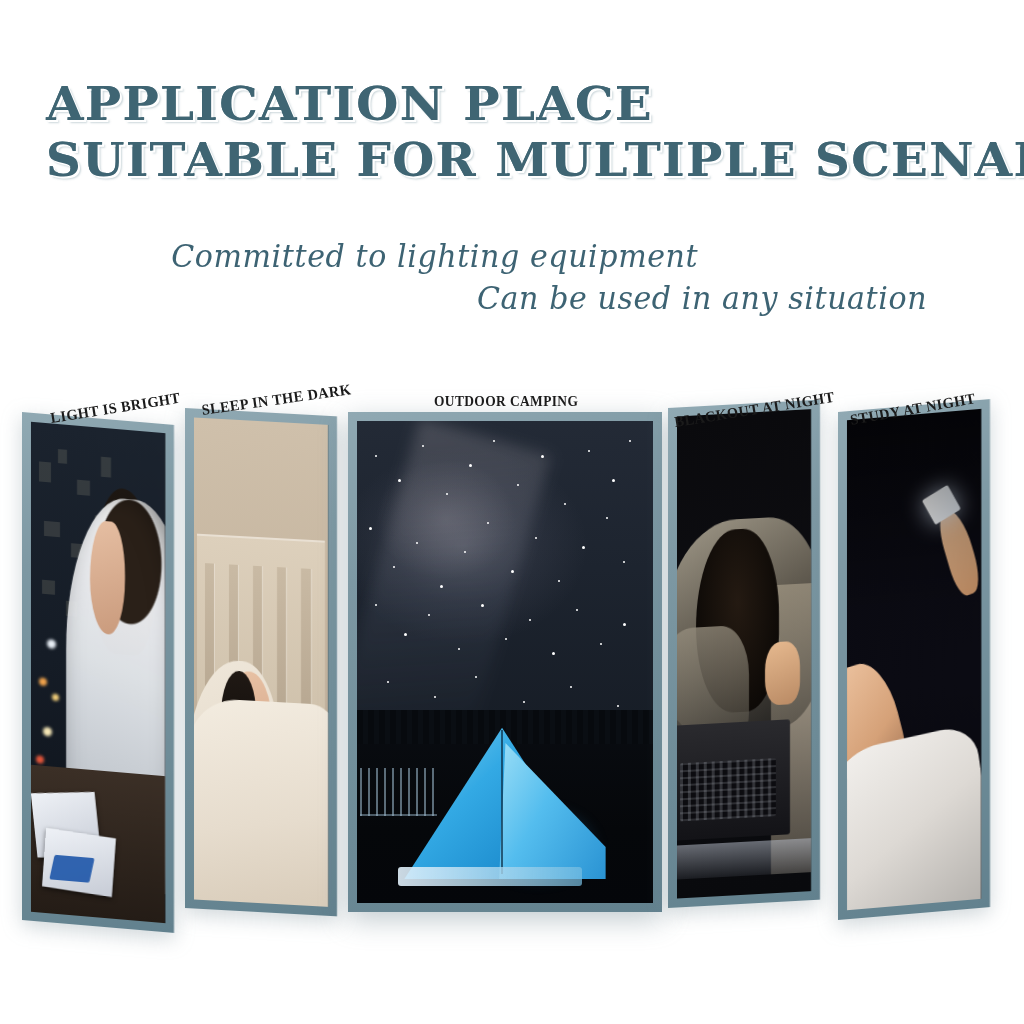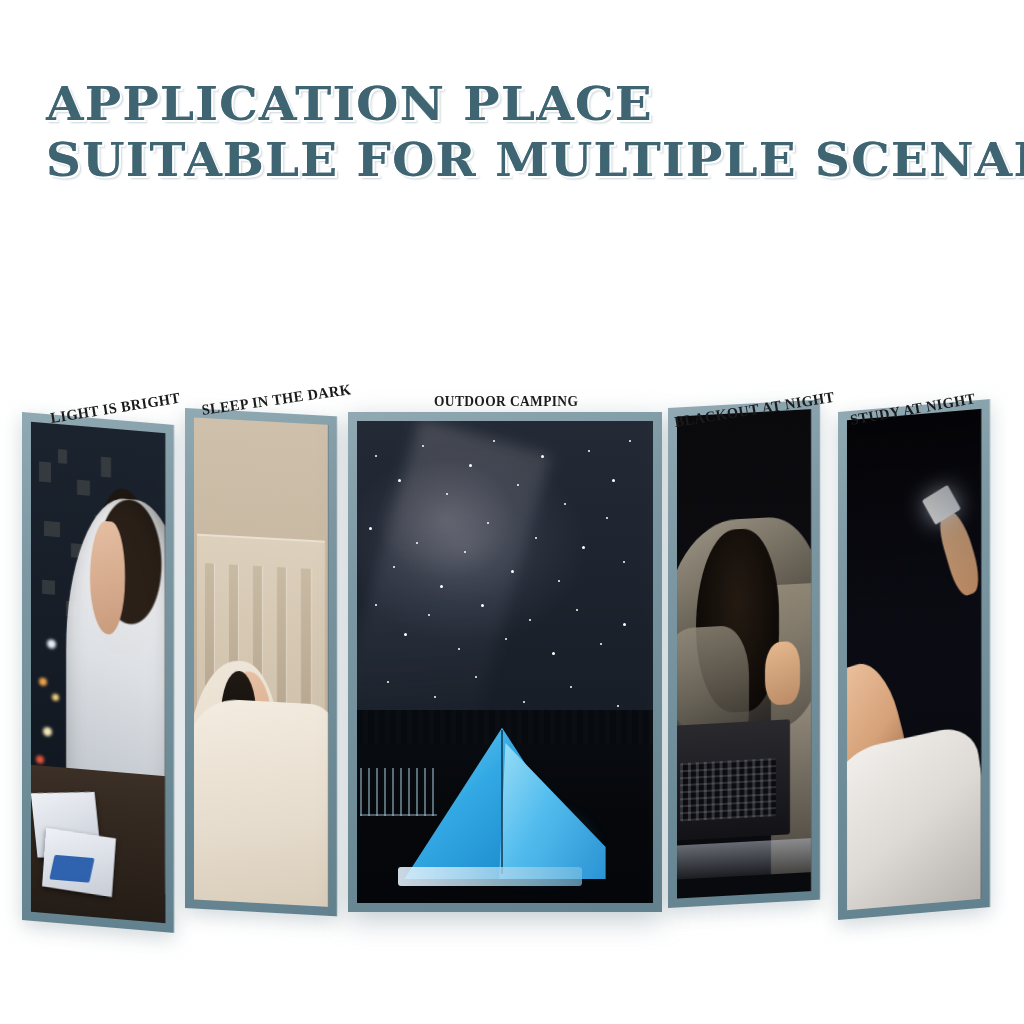--- a/index.html
+++ b/index.html
@@ -313,20 +313,24 @@
 
   <div class="heading-block">
     <div class="headline line1">
       <span class="inner">APPLICATION PLACE</span>
     </div>
     <div class="headline line2">
       <span class="inner">SUITABLE FOR MULTIPLE SCENARIOS</span>
     </div>
   </div>
 
+  <div class="subhead">
+    <div class="script l1">Committed to lighting equipment</div>
+    <div class="script l2">Can be used in any situation</div>
+  </div>
 
   <div class="panels">
 
     <div class="panel p1">
       <div class="photo">
         <div class="sc-office">
           <div class="window"></div>
           <div class="bld" style="left:6%;top:8%;width:9%;height:4%;"></div>
           <div class="bld" style="left:20%;top:5%;width:7%;height:3%;"></div>
           <div class="bld" style="left:34%;top:11%;width:10%;height:3%;"></div>

